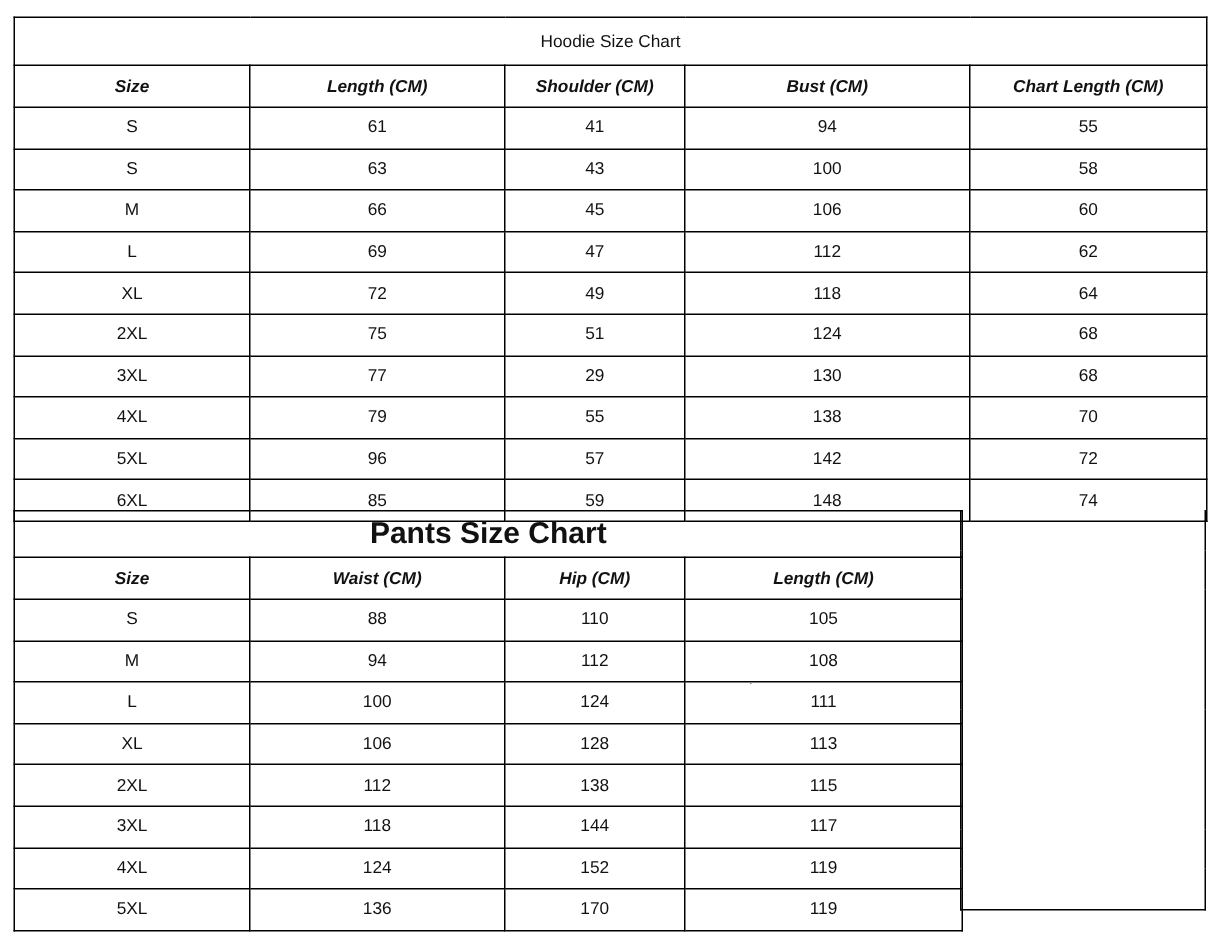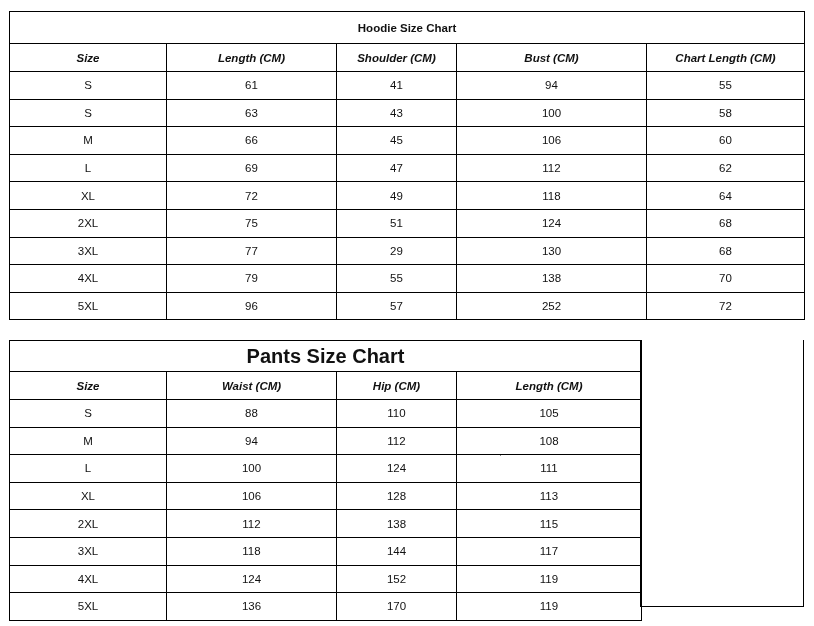--- a/index.html
+++ b/index.html
@@ -40,21 +40,21 @@
   .hoodie-table td {
     border: 1px solid #000000;
     text-align: center;
     vertical-align: middle;
     font-size: 11.5px;
     height: 26.6px;
     padding: 0;
   }
   .title-cell {
     font-size: 15px;
-    font-weight: bold;
+    font-weight: normal;
     height: 31px !important;
   }
   .head-cell {
     font-size: 11.5px;
     font-weight: bold;
     height: 27px !important;
     font-style: italic;
   }
   
   .pants-table {
@@ -185,22 +185,29 @@
         <td>4XL</td>
         <td>79</td>
         <td>55</td>
         <td>138</td>
         <td>70</td>
       </tr>
       <tr>
         <td>5XL</td>
         <td>96</td>
         <td>57</td>
-        <td>252</td>
+        <td>142</td>
         <td>72</td>
+      </tr>
+      <tr>
+        <td>6XL</td>
+        <td>85</td>
+        <td>59</td>
+        <td>148</td>
+        <td>74</td>
       </tr>
     </tbody>
   </table>
 
   <table class="pants-table">
     <colgroup>
       <col class="p0">
         <col class="p1">
         <col class="p2">
         <col class="p3">

